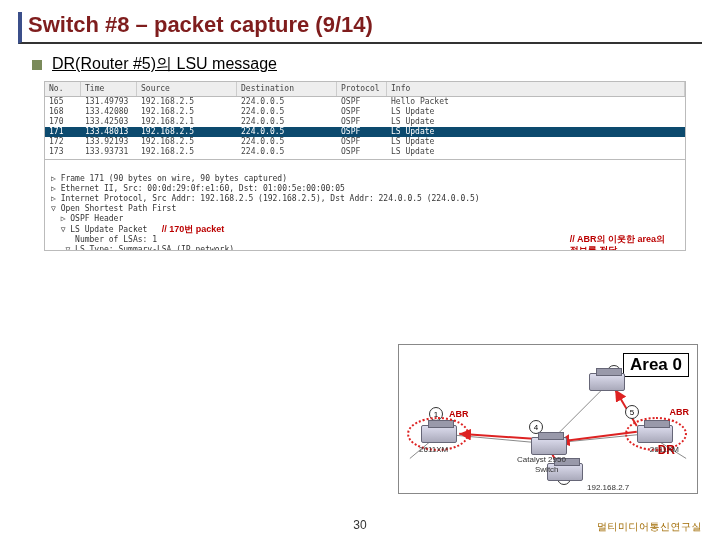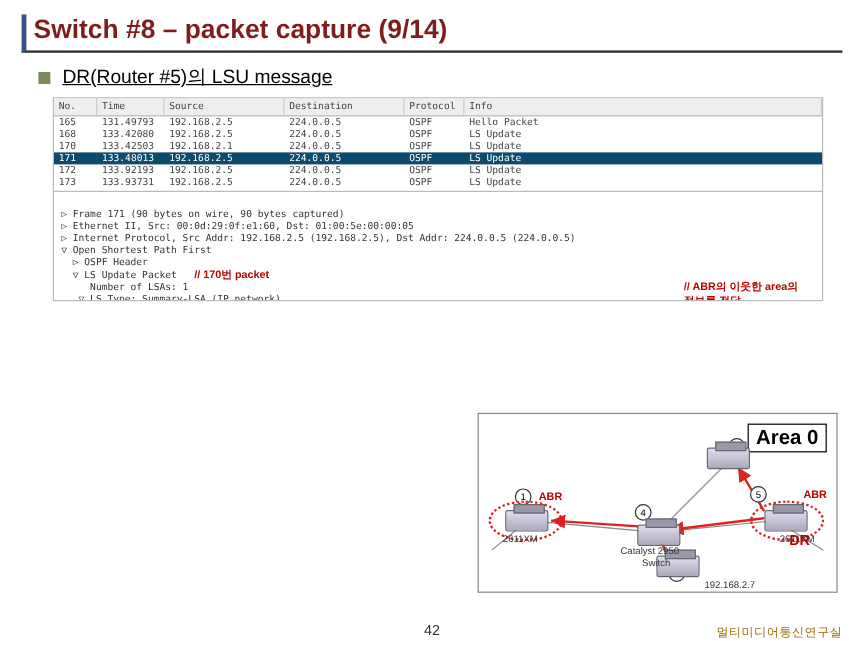--- a/index.html
+++ b/index.html
@@ -347,14 +347,14 @@
   <div class="abr-label" style="top:62px; right:8px">ABR</div>
   <div class="dr-label" style="top:98px; right:22px">DR</div>
 
   <div class="dev-label" style="top:110px; left:118px">Catalyst 2950</div>
   <div class="dev-label" style="top:120px; left:136px">Switch</div>
   <div class="dev-label" style="top:100px; left:20px">2611XM</div>
   <div class="dev-label" style="top:100px; right:18px">2611XM</div>
   <div class="dev-label" style="bottom:1px; left:188px">192.168.2.7</div>
 </div>
 
-<div class="footer">42</div>
+<div class="footer">30</div>
 <div class="brand">멀티미디어통신연구실</div>
 
 </body></html>

